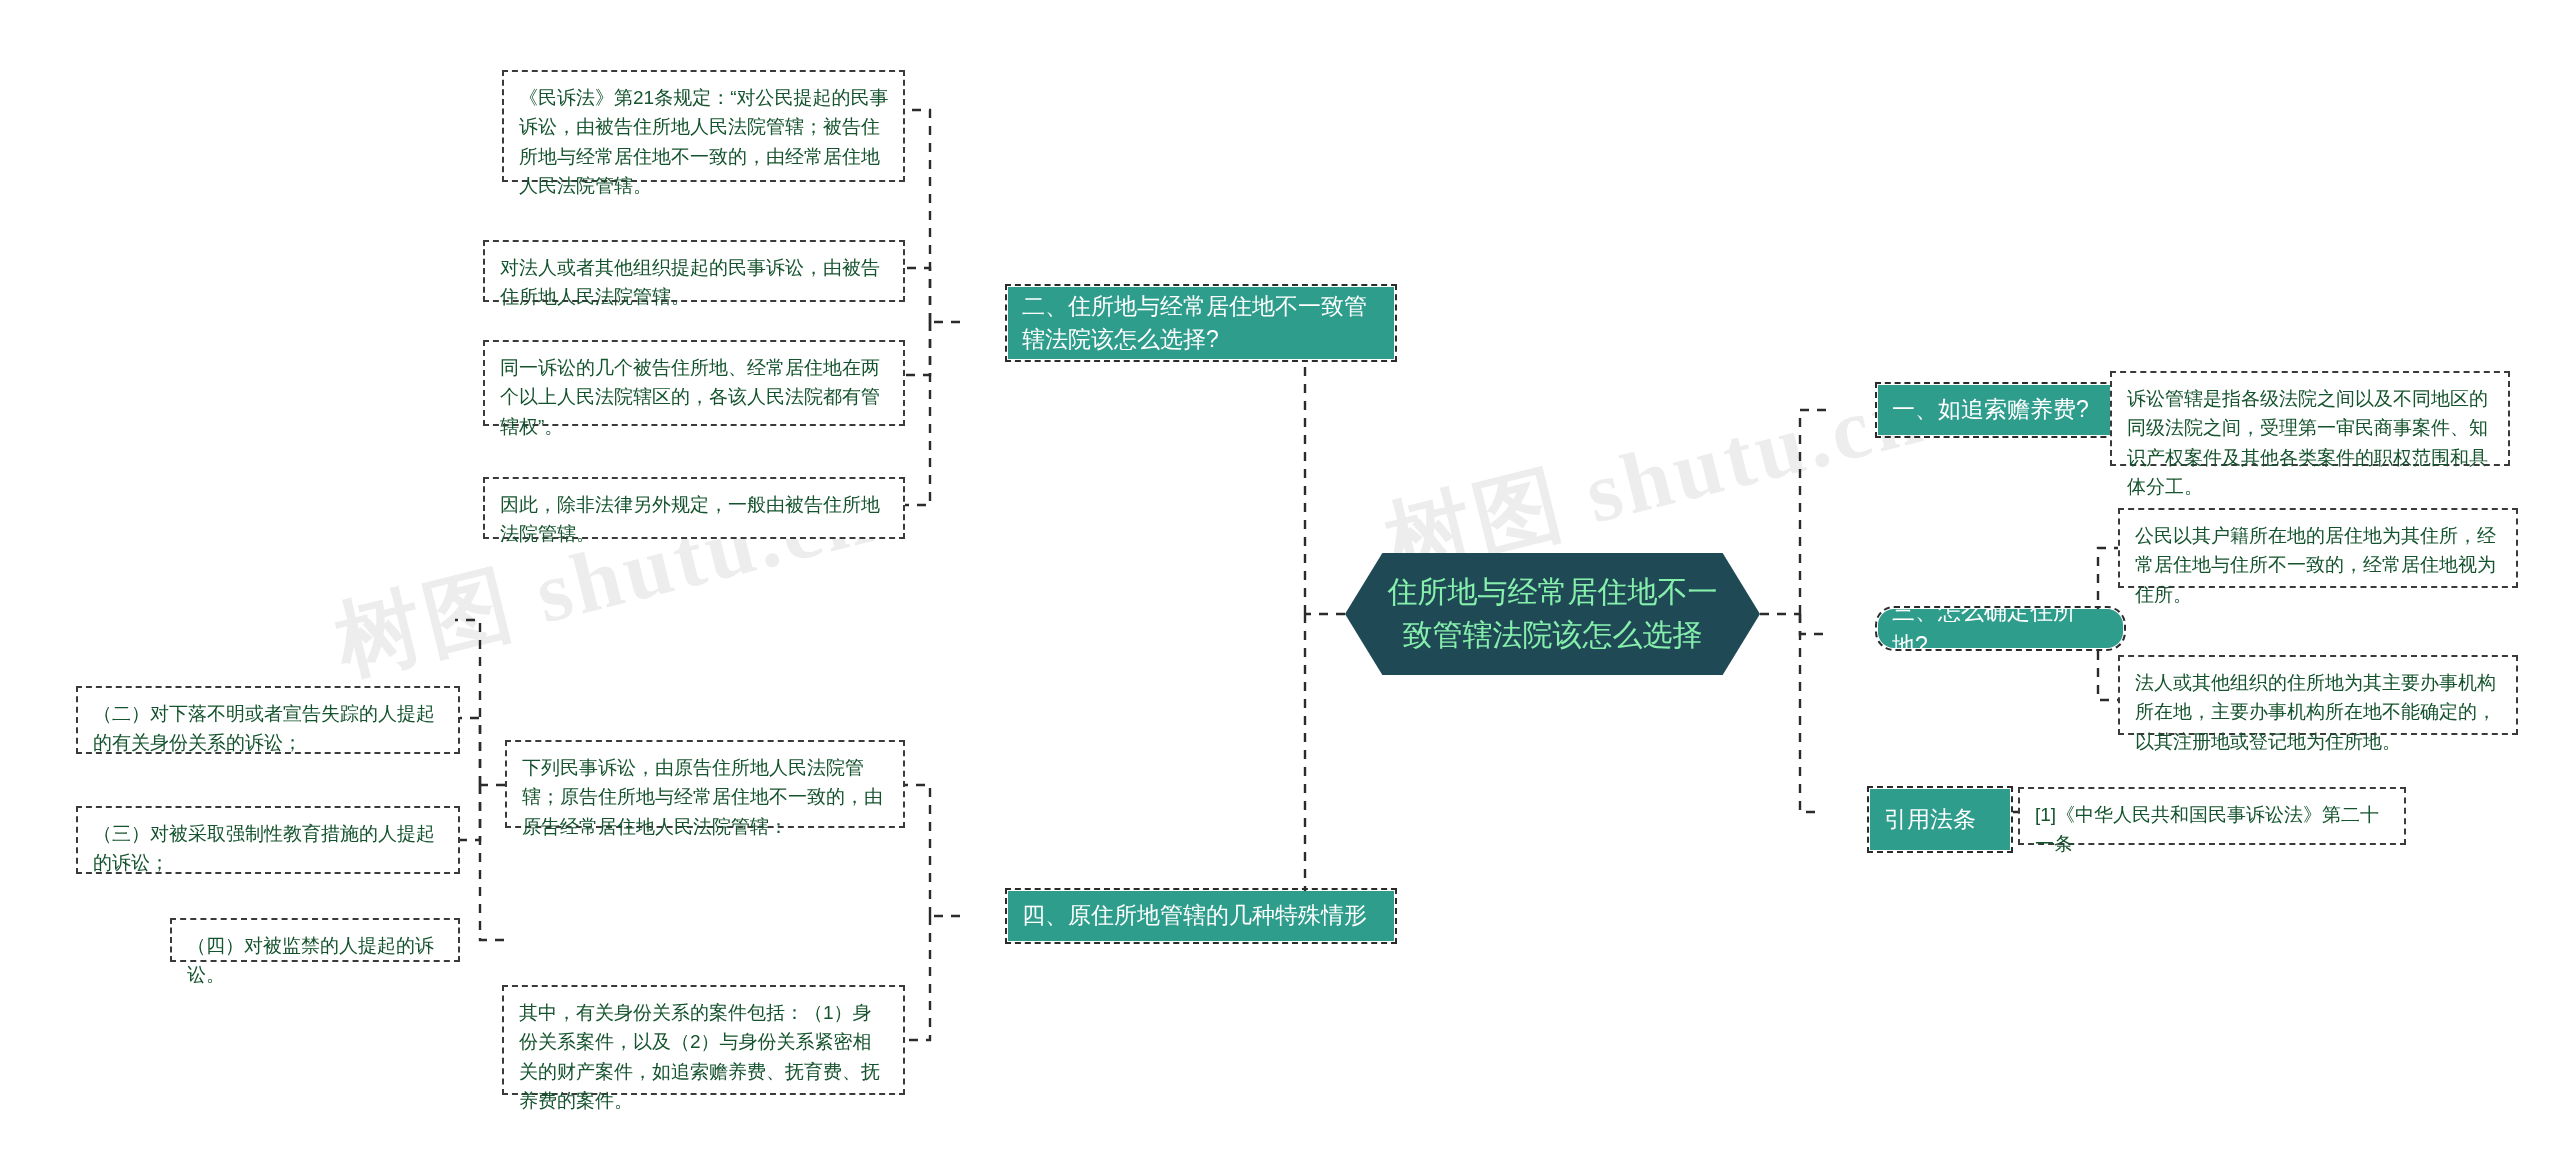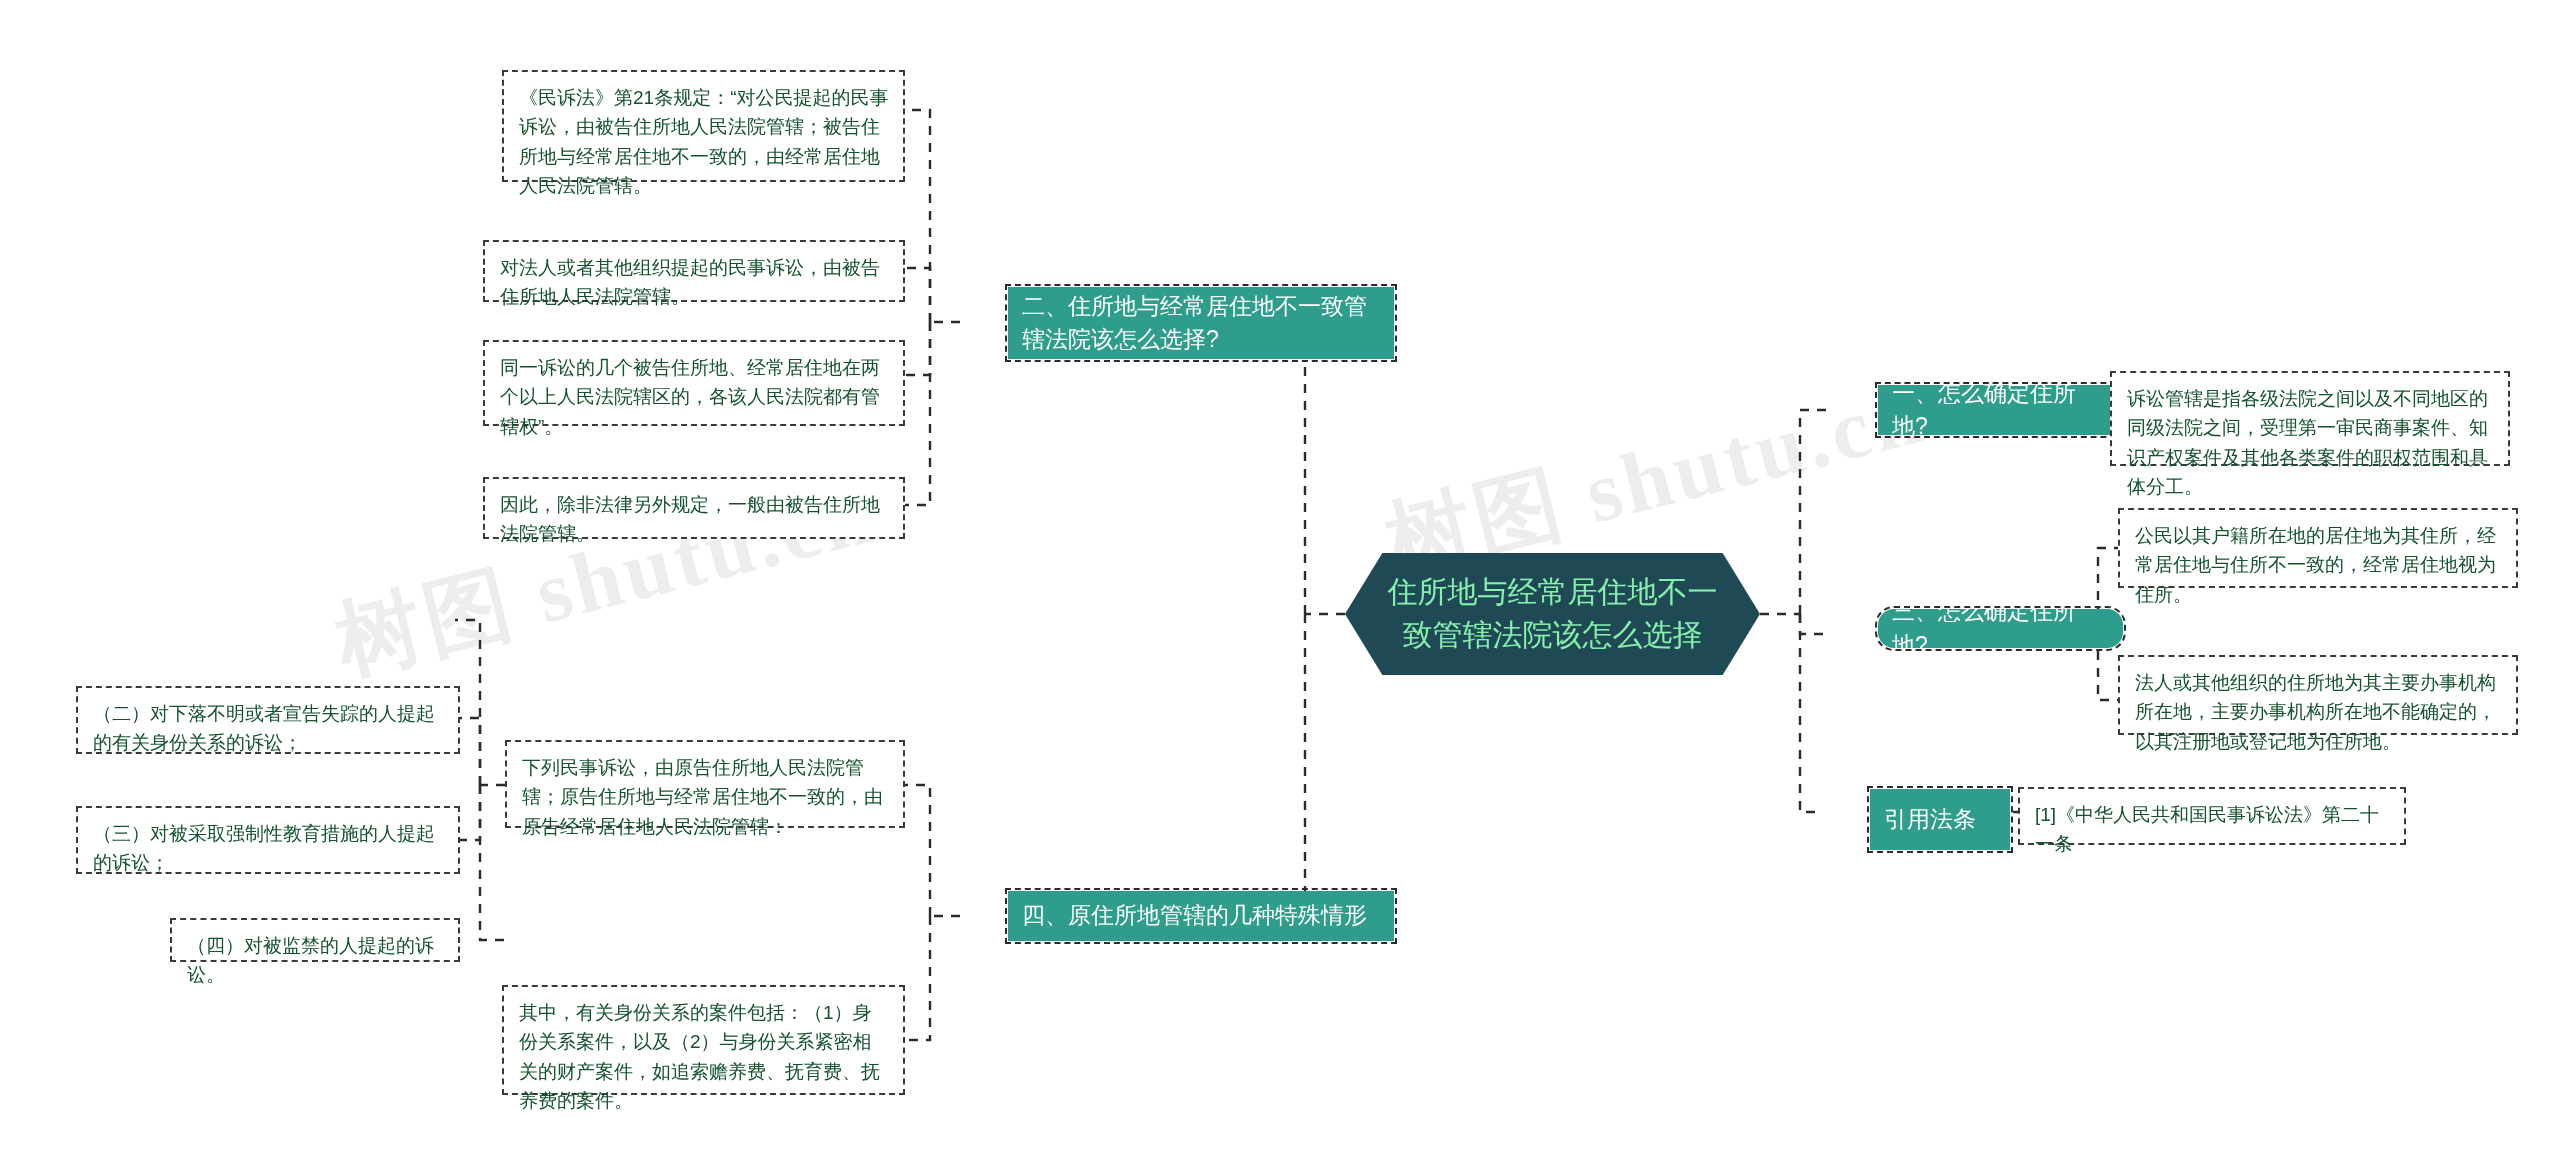--- a/index.html
+++ b/index.html
@@ -111,21 +111,21 @@
   </svg>
 
   <div class="node center" style="left:1345px;top:553px;width:415px;height:122px;">
     <div>
       <span>住所地与经常居住地不一</span>
       <span>致管辖法院该怎么选择</span>
     </div>
   </div>
 
   <div class="node branch" style="left:1830px;top:385px;width:245px;height:50px;">
-    <span>一、怎么确定住所地?</span>
+    <span>一、如追索赡养费?</span>
   </div>
 
   <div class="node branch" style="left:1830px;top:609px;width:245px;height:39px;border-radius:16px;">
     <span>三、怎么确定住所地?</span>
   </div>
 
   <div class="node branch" style="left:1822px;top:789px;width:140px;height:61px;">
     <span>引用法条</span>
   </div>
 

